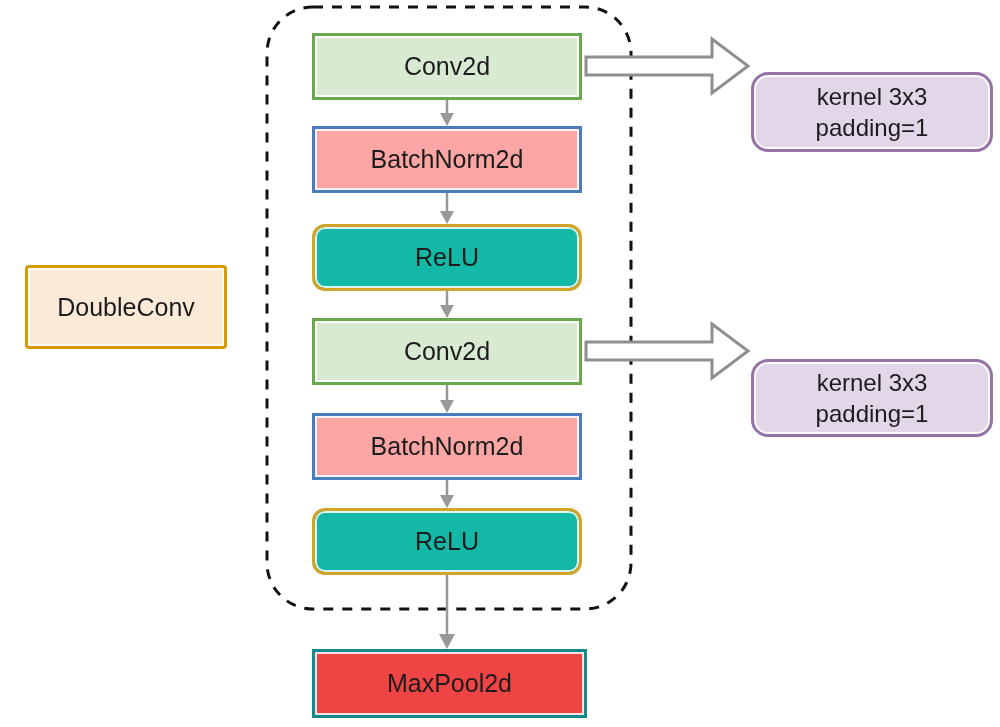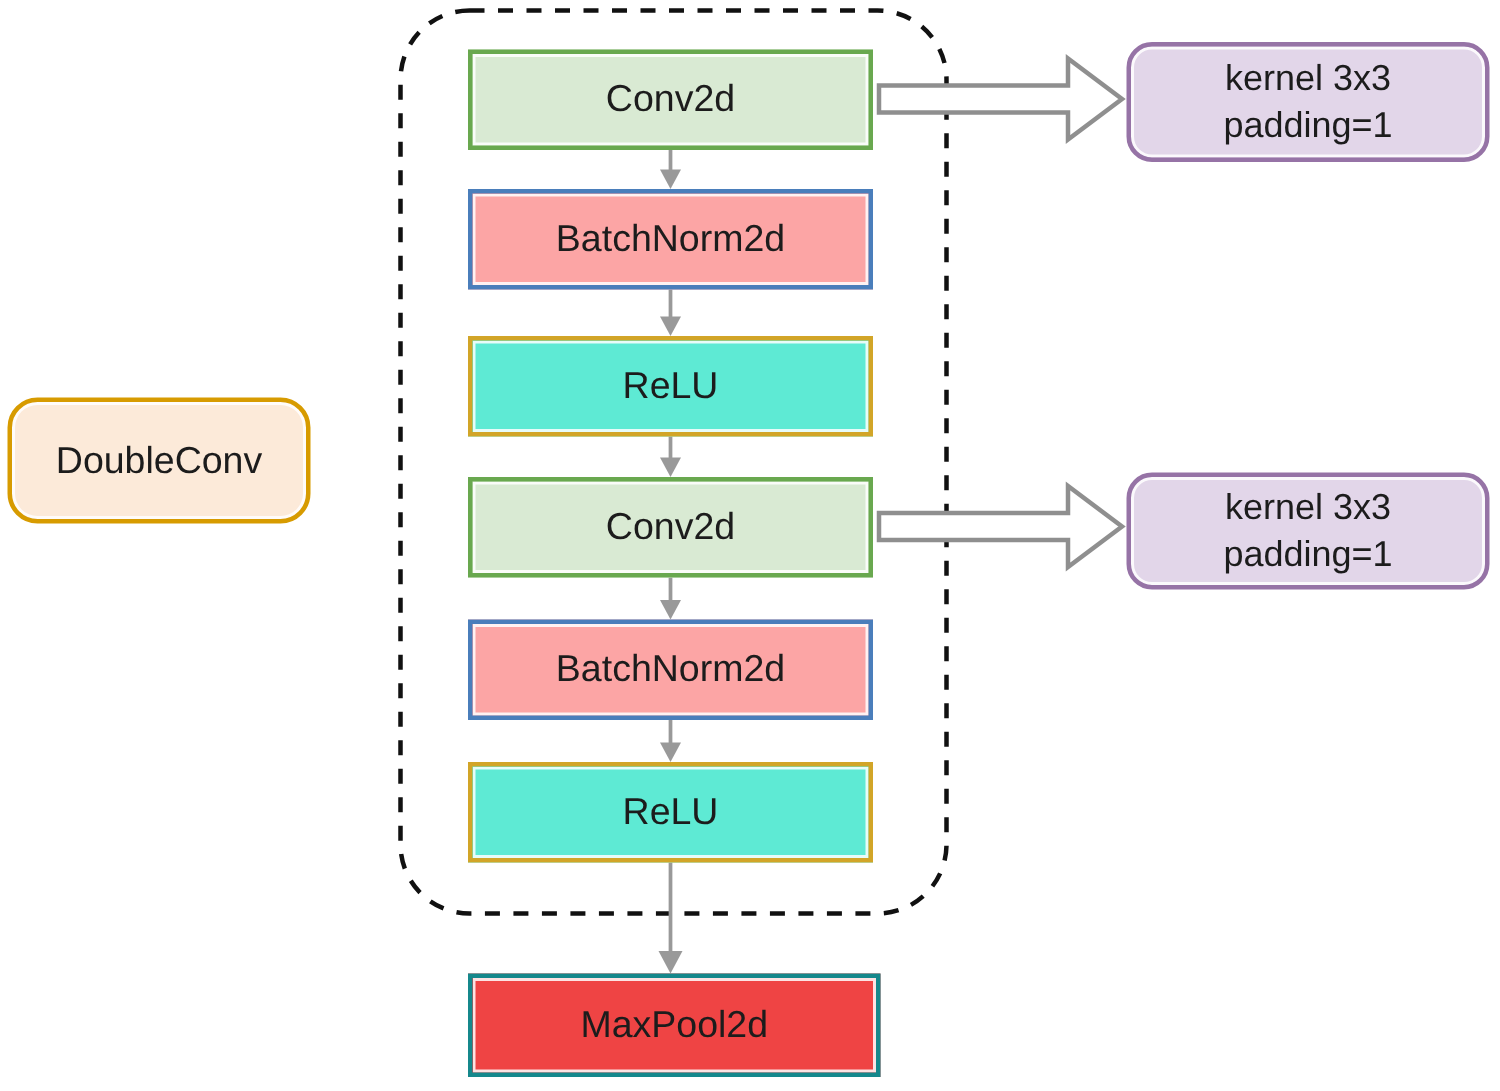--- a/index.html
+++ b/index.html
@@ -23,26 +23,26 @@
     display: flex;
     align-items: center;
     justify-content: center;
     font-size: 25px;
     border: 3px solid #000;
     box-shadow: inset 0 0 0 2px rgba(255,255,255,0.85);
     text-align: center;
   }
   .node-conv   { background: #d9ead3; border-color: #69a84f; }
   .node-bn     { background: #fca5a5; border-color: #4a7ebb; }
-  .node-relu   { background: #5eead4; border-color: #d2a528; }
+  .node-relu   { background: #14b8a6; border-color: #d2a528; border-radius: 13px; }
   .node-pool   { background: #ef4444; border-color: #15888c; }
-  .node-group  { background: #fcead9; border-color: #d79b00; border-radius: 20px; }
+  .node-group  { background: #fcead9; border-color: #d79b00; border-radius: 4px; margin-left: 20px; }
   .node-annot  {
     background: #e2d6e9; border-color: #9673a6; border-radius: 17px;
-    flex-direction: column; font-size: 24px; line-height: 31px;
+    flex-direction: column; font-size: 24px; line-height: 31px; margin-top: 44px;
   }
   .annot-line { display: block; }
 </style>
 </head>
 <body>
 
 <div id="stage">
 
   <svg id="connectors" viewBox="0 0 1000 727" xmlns="http://www.w3.org/2000/svg">
 

